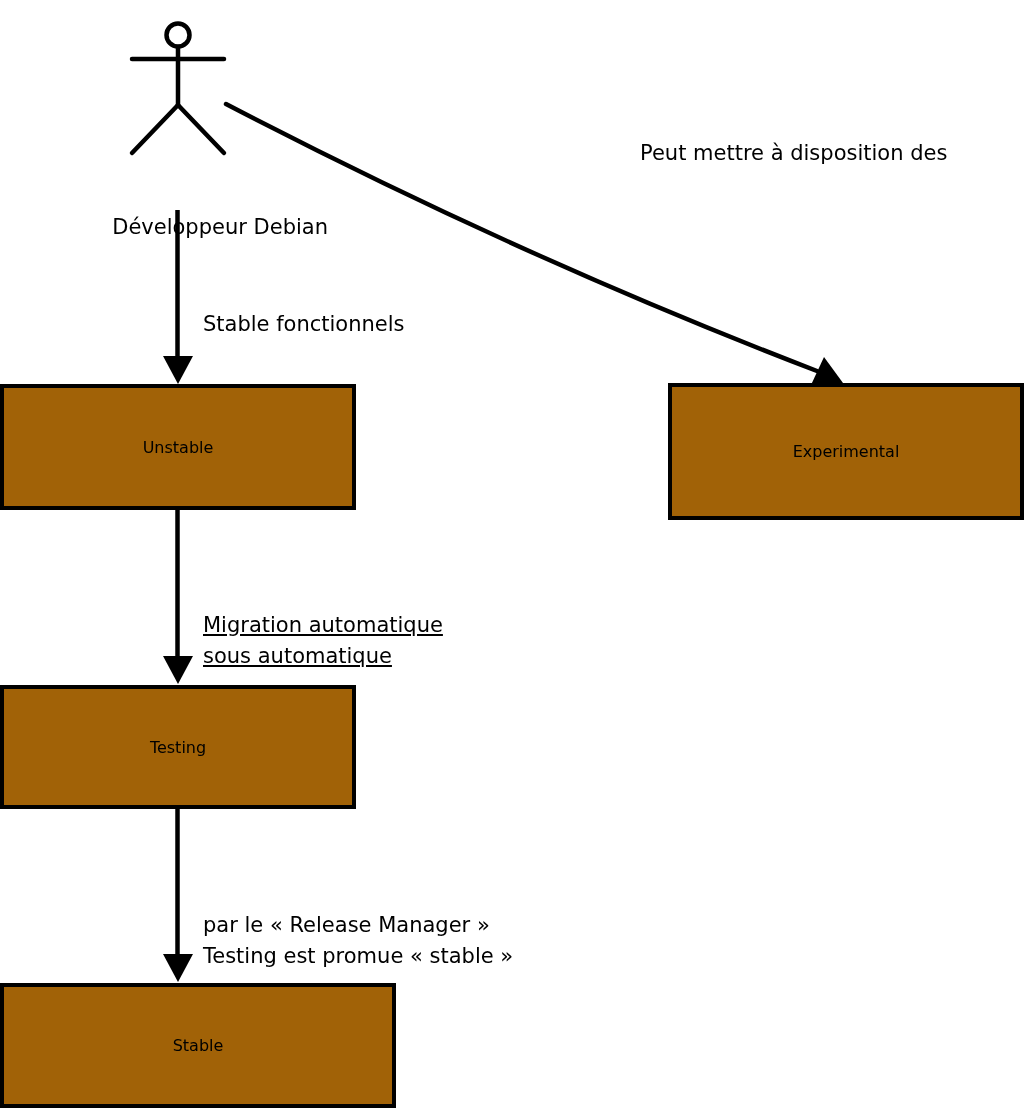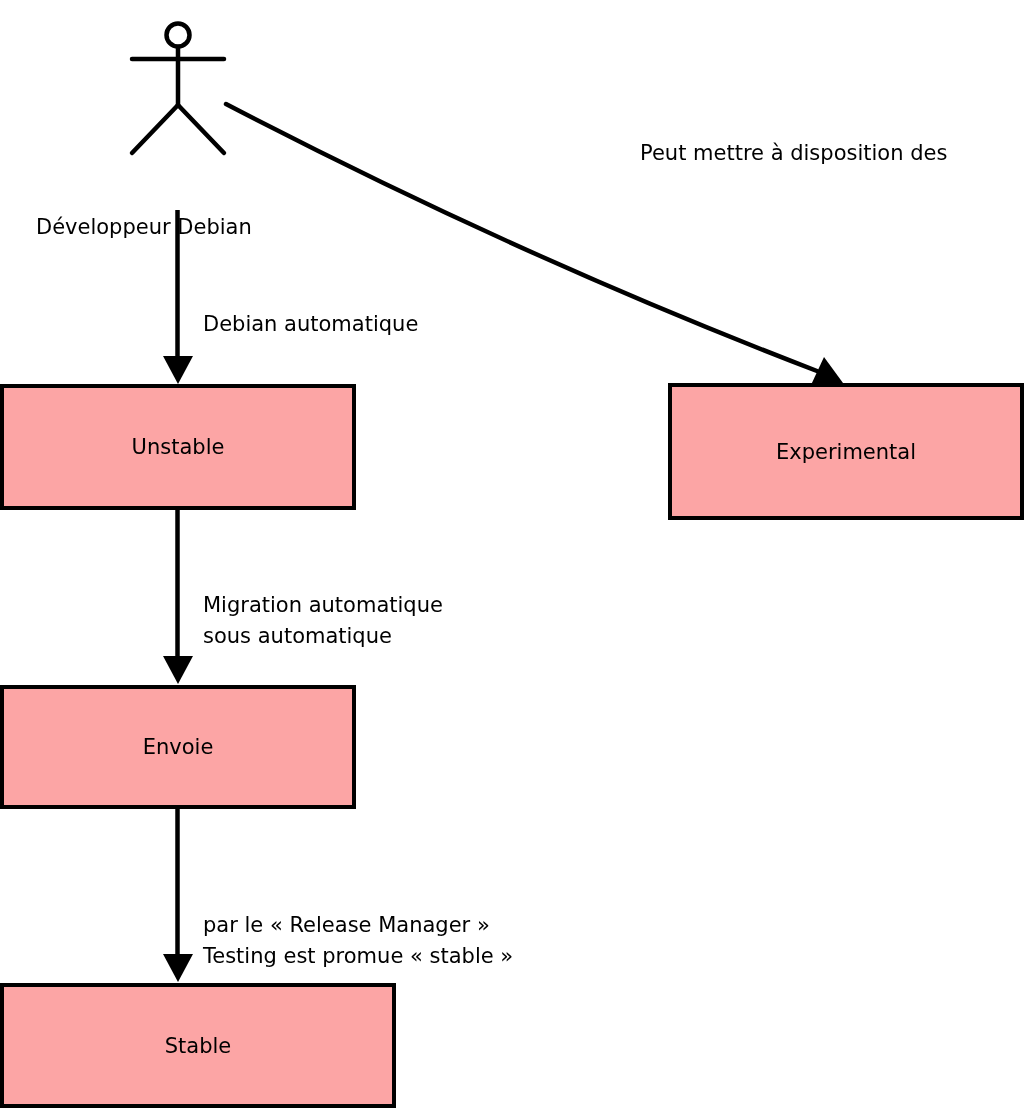--- a/index.html
+++ b/index.html
@@ -14,41 +14,41 @@
   }
   .svg-layer {
     position: absolute;
     left: 0; top: 0;
     width: 1024px; height: 1110px;
   }
   .node {
     position: absolute;
     box-sizing: border-box;
     border: 4px solid #000000;
-    background: #fca5a5;
+    background: #a16207;
     display: flex;
     align-items: center;
     justify-content: center;
-    font-size: 21px;
+    font-size: 16px;
   }
   .node-unstable     { left: 0px;   top: 384px; width: 356px;  height: 126px; }
   .node-experimental { left: 668px; top: 383px; width: 356px;  height: 137px; }
   .node-testing      { left: 0px;   top: 685px; width: 356px;  height: 124px; }
   .node-stable       { left: 0px;   top: 983px; width: 396px;  height: 125px; }
   .lbl {
     position: absolute;
     font-size: 21px;
     line-height: 31px;
     white-space: nowrap;
     margin-top: 40px;
   }
-  .lbl-actor        { left: 36px;  top: 172px; width: 300px; text-align: left; }
+  .lbl-actor        { left: 28px;  top: 172px; width: 300px; text-align: right; }
   .lbl-experimental { left: 640px; top: 98px;  }
   .lbl-envoie       { left: 203px; top: 269px; }
-  .lbl-migration    { left: 203px; top: 550px; }
+  .lbl-migration    { left: 203px; top: 570px; text-decoration: underline; }
   .lbl-promue       { left: 203px; top: 870px; }
 </style>
 </head>
 <body>
 
 <div class="canvas">
 
   <svg class="svg-layer" viewBox="0 0 1024 1110" xmlns="http://www.w3.org/2000/svg">
 
     <g stroke="#000000" stroke-width="4.5" fill="none" stroke-linecap="round">
@@ -80,21 +80,21 @@
     </g>
   </svg>
 
   <div class="lbl lbl-actor">Développeur Debian</div>
 
   <div class="lbl lbl-experimental">
     <div>Peut mettre à disposition des</div>
   </div>
 
   <div class="lbl lbl-envoie">
-    <div>Debian automatique</div>
+    <div>Stable fonctionnels</div>
   </div>
 
   <div class="lbl lbl-migration">
     <div>Migration automatique</div>
     <div>sous automatique</div>
   </div>
 
   <div class="lbl lbl-promue">
     <div>par le « Release Manager »</div>
     <div>Testing est promue « stable »</div>
@@ -102,20 +102,20 @@
 
   <div class="node node-unstable">
     <span>Unstable</span>
   </div>
 
   <div class="node node-experimental">
     <span>Experimental</span>
   </div>
 
   <div class="node node-testing">
-    <span>Envoie</span>
+    <span>Testing</span>
   </div>
 
   <div class="node node-stable">
     <span>Stable</span>
   </div>
 
 </div>
 
 </body></html>

